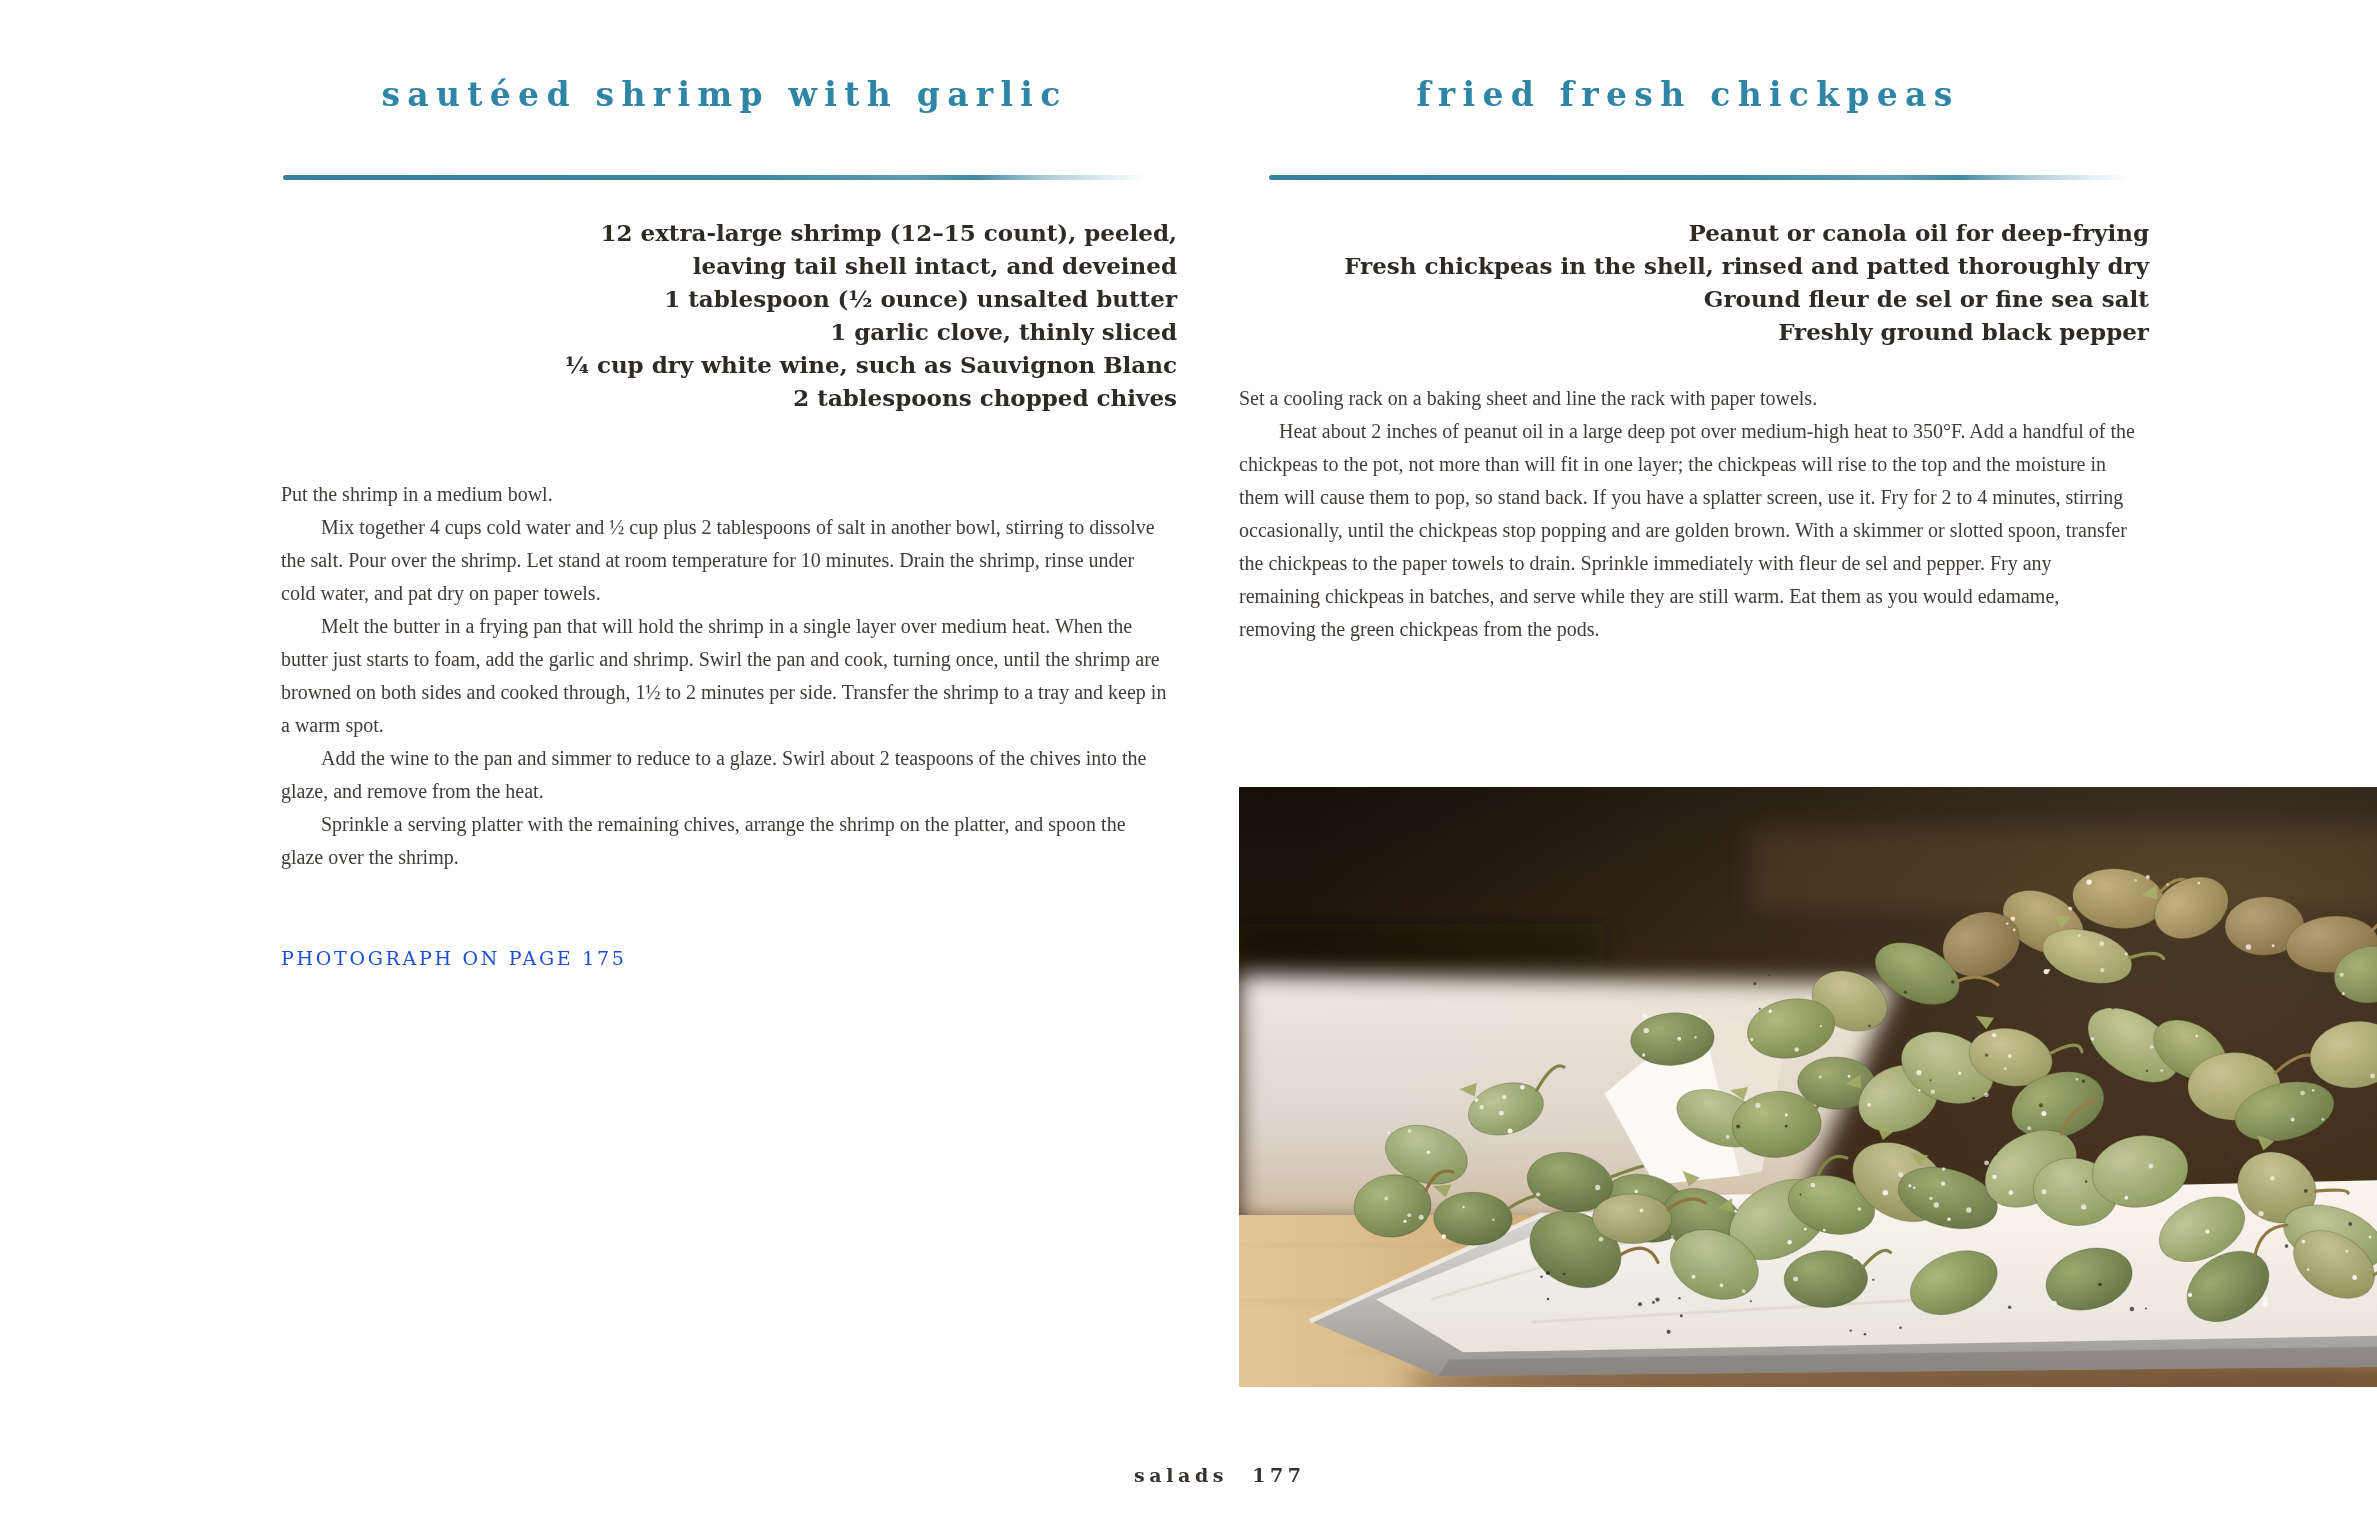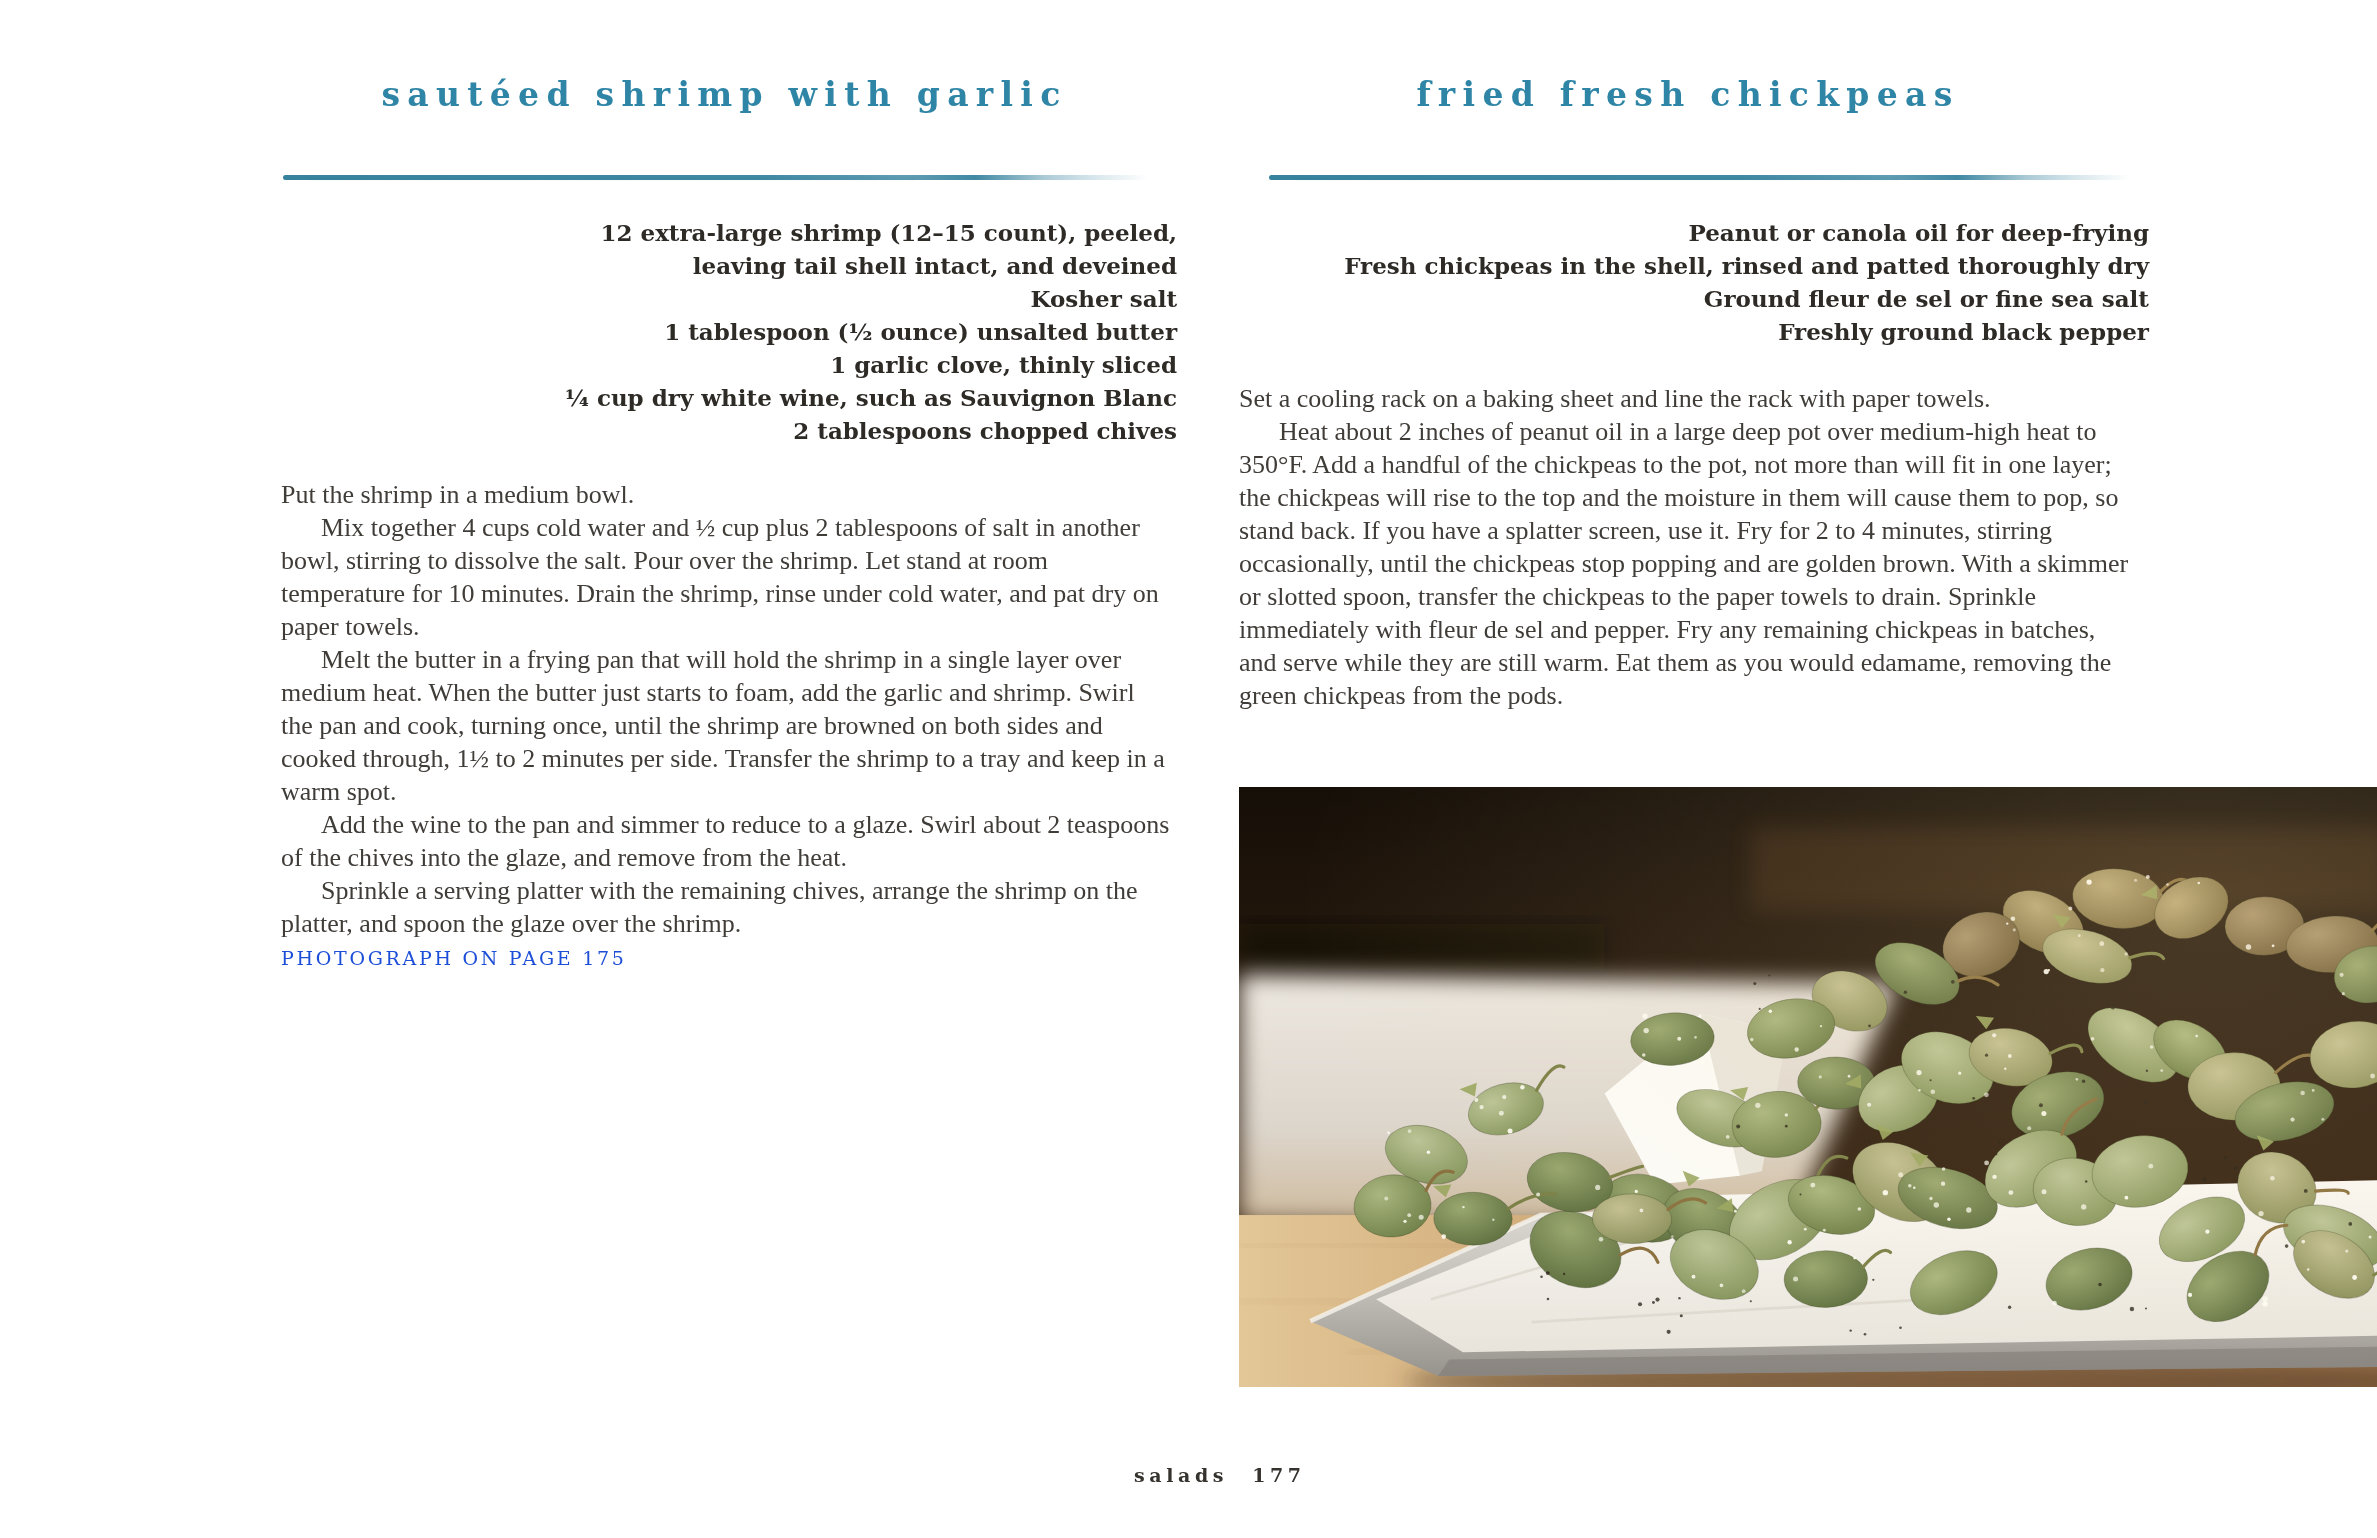--- a/index.html
+++ b/index.html
@@ -34,21 +34,21 @@
     font-family:"DejaVu Serif",serif;font-weight:bold;
     font-size:23px;line-height:33px;color:#2e2b27;text-align:right;
   }
   .ing-left{left:281px;width:896px;}
   .ing-right{left:1239px;width:910px;}
   .ingredients li{padding-left:37px;text-indent:-37px;}
   .ingredients li.cont{padding-left:0;text-indent:0;margin-left:37px;}
   .method{
     position:absolute;color:#403c38;
     font-family:"Liberation Serif",serif;
-    font-size:26px;line-height:33px;
+    font-size:20px;line-height:33px;
   }
   .method-left{left:281px;top:478px;width:889px;}
   .method-right{left:1239px;top:382px;width:898px;}
   .method p{margin:0;}
   .method p.ind{text-indent:40px;}
   .photo-note{
     position:absolute;left:281px;top:947px;
     font-family:"DejaVu Serif",serif;font-size:19px;
     letter-spacing:2.7px;color:#1d4ed8;
   }
@@ -68,21 +68,20 @@
 <body>
 
 <div class="page">
 
   <section>
     <h1 class="recipe-title title-left">sautéed shrimp with garlic</h1>
     <div class="rule rule-left"></div>
     <ul class="ingredients ing-left">
       <li>12 extra-large shrimp (12–15 count), peeled,</li>
       <li class="cont">leaving tail shell intact, and deveined</li>
-      <li>Kosher salt</li>
       <li>1 tablespoon (½ ounce) unsalted butter</li>
       <li>1 garlic clove, thinly sliced</li>
       <li>¼ cup dry white wine, such as Sauvignon Blanc</li>
       <li>2 tablespoons chopped chives</li>
     </ul>
     <div class="method method-left">
       <p>Put the shrimp in a medium bowl.</p>
       <p class="ind">Mix together 4 cups cold water and ½ cup plus 2 tablespoons of salt in another bowl, stirring to dissolve the salt. Pour over the shrimp. Let stand at room temperature for 10 minutes. Drain the shrimp, rinse under cold water, and pat dry on paper towels.</p>
       <p class="ind">Melt the butter in a frying pan that will hold the shrimp in a single layer over medium heat. When the butter just starts to foam, add the garlic and shrimp. Swirl the pan and cook, turning once, until the shrimp are browned on both sides and cooked through, 1½ to 2 minutes per side. Transfer the shrimp to a tray and keep in a warm spot.</p>
       <p class="ind">Add the wine to the pan and simmer to reduce to a glaze. Swirl about 2 teaspoons of the chives into the glaze, and remove from the heat.</p>

